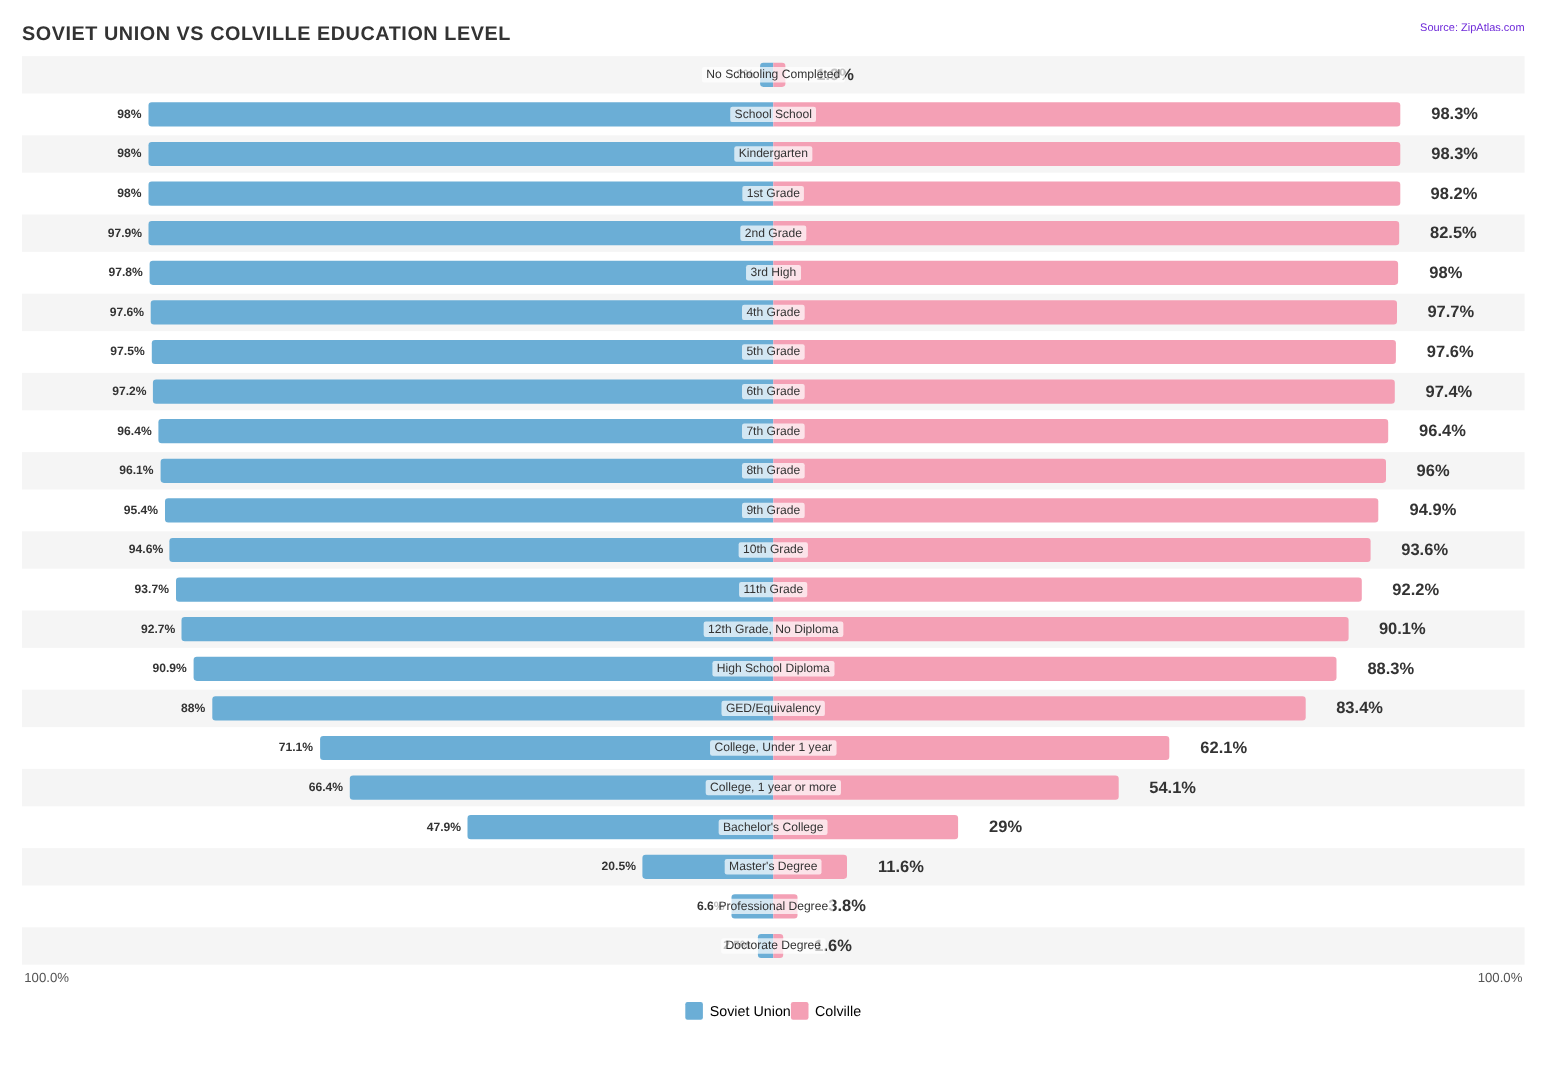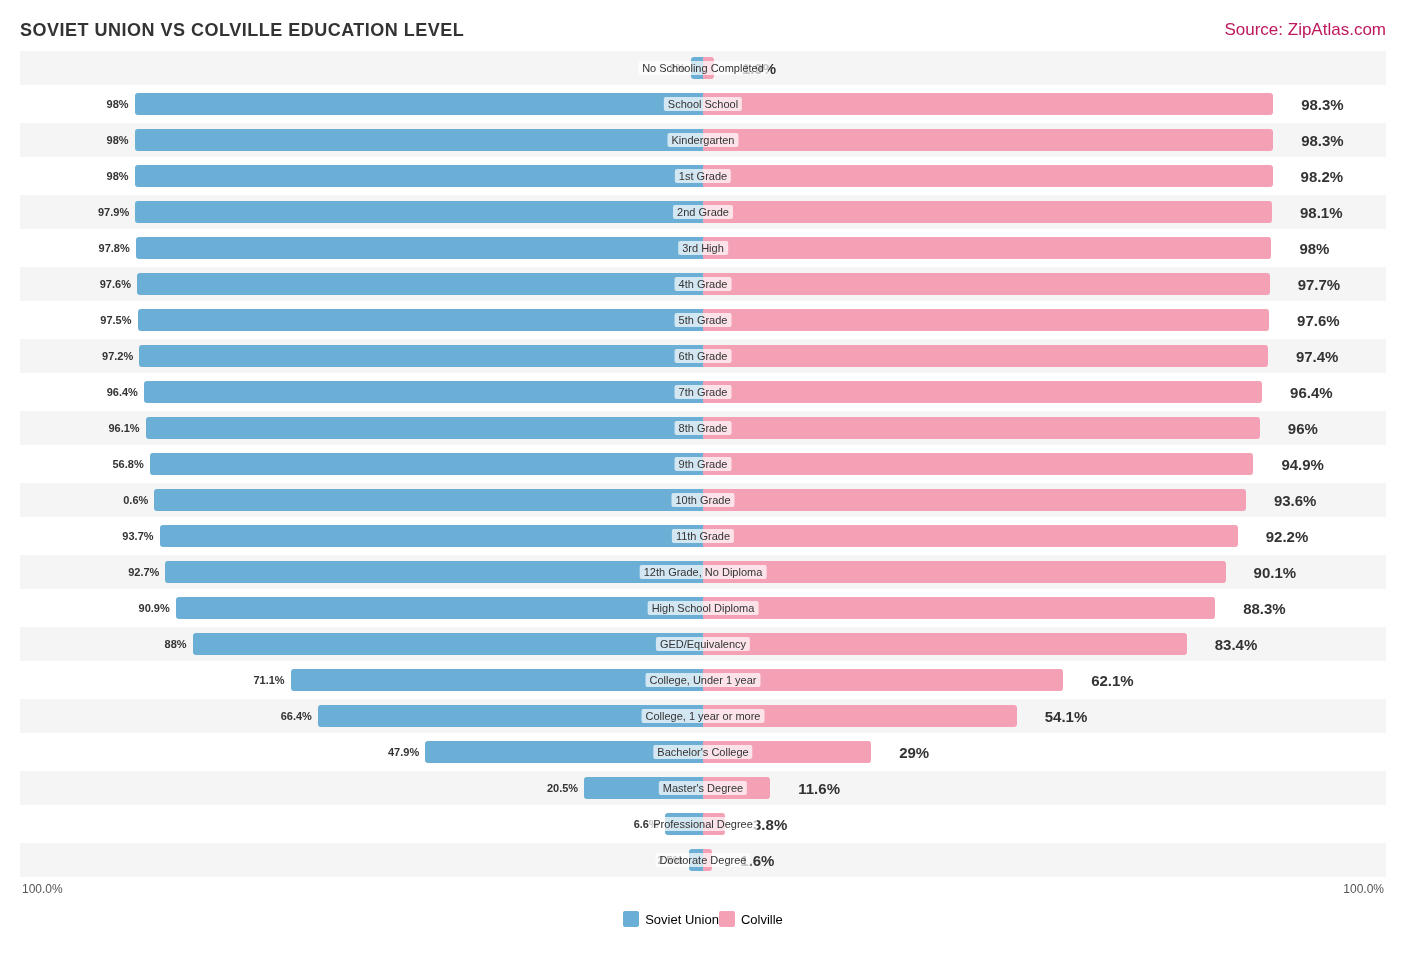--- a/index.html
+++ b/index.html
@@ -19,22 +19,22 @@
       font-weight: bold;
       color: #333;
       margin-bottom: 10px;
       text-transform: uppercase;
       letter-spacing: 0.5px;
     }
     .source {
       position: absolute;
       top: 20px;
       right: 20px;
-      font-size: 17px;
-      color: #be185d;
+      font-size: 10px;
+      color: #6d28d9;
     }
     .chart-area {
       position: relative;
       margin-top: 10px;
     }
     .bar-row {
       display: flex;
       align-items: center;
       margin-bottom: 2px;
       position: relative;
@@ -190,21 +190,21 @@
   </div>
       <div class="bar-row">
     <div class="bar-left" style="width:580px;">
       <div class="bar-left-inner" style="width:567.82px; margin-left:auto;"></div>
     </div>
     <div class="val-left" style="right:calc(50% + 573.82px);">97.9%</div>
     <div class="label-center">2nd Grade</div>
     <div class="bar-right" style="width:580px;">
       <div class="bar-right-inner" style="width:568.98px;"></div>
     </div>
-    <div class="val-right" style="left:calc(50% + 574.98px);">98.1%</div>
+    <div class="val-right" style="left:calc(50% + 574.98px);">82.5%</div>
   </div>
       <div class="bar-row">
     <div class="bar-left" style="width:580px;">
       <div class="bar-left-inner" style="width:567.24px; margin-left:auto;"></div>
     </div>
     <div class="val-left" style="right:calc(50% + 573.24px);">97.8%</div>
     <div class="label-center">3rd High</div>
     <div class="bar-right" style="width:580px;">
       <div class="bar-right-inner" style="width:568.4px;"></div>
     </div>
@@ -262,32 +262,32 @@
     <div class="label-center">8th Grade</div>
     <div class="bar-right" style="width:580px;">
       <div class="bar-right-inner" style="width:556.8px;"></div>
     </div>
     <div class="val-right" style="left:calc(50% + 562.8px);">96%</div>
   </div>
       <div class="bar-row">
     <div class="bar-left" style="width:580px;">
       <div class="bar-left-inner" style="width:553.32px; margin-left:auto;"></div>
     </div>
-    <div class="val-left" style="right:calc(50% + 559.32px);">56.8%</div>
+    <div class="val-left" style="right:calc(50% + 559.32px);">95.4%</div>
     <div class="label-center">9th Grade</div>
     <div class="bar-right" style="width:580px;">
       <div class="bar-right-inner" style="width:550.4200000000001px;"></div>
     </div>
     <div class="val-right" style="left:calc(50% + 556.4200000000001px);">94.9%</div>
   </div>
       <div class="bar-row">
     <div class="bar-left" style="width:580px;">
       <div class="bar-left-inner" style="width:548.68px; margin-left:auto;"></div>
     </div>
-    <div class="val-left" style="right:calc(50% + 554.68px);">0.6%</div>
+    <div class="val-left" style="right:calc(50% + 554.68px);">94.6%</div>
     <div class="label-center">10th Grade</div>
     <div class="bar-right" style="width:580px;">
       <div class="bar-right-inner" style="width:542.88px;"></div>
     </div>
     <div class="val-right" style="left:calc(50% + 548.88px);">93.6%</div>
   </div>
       <div class="bar-row">
     <div class="bar-left" style="width:580px;">
       <div class="bar-left-inner" style="width:543.46px; margin-left:auto;"></div>
     </div>

